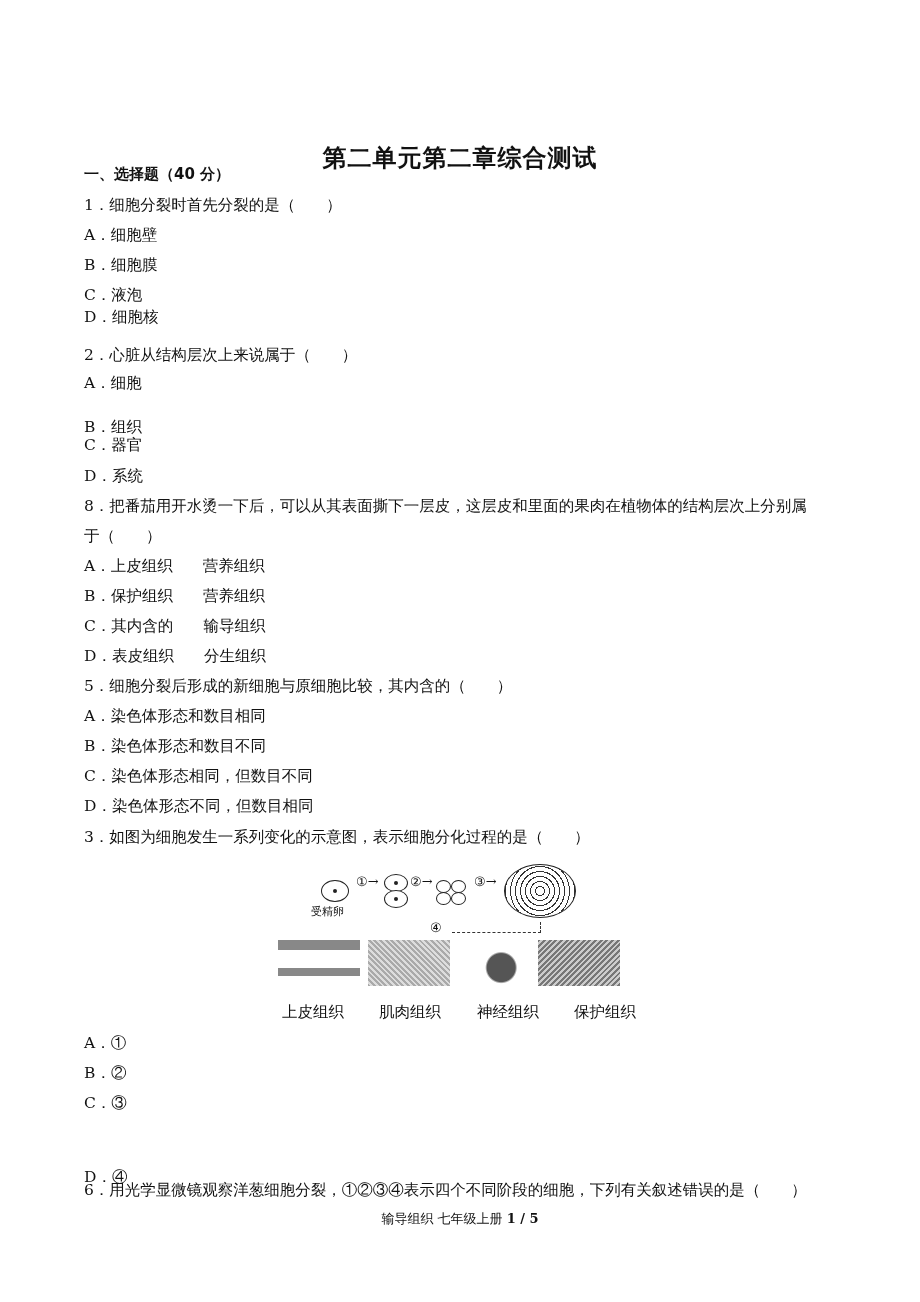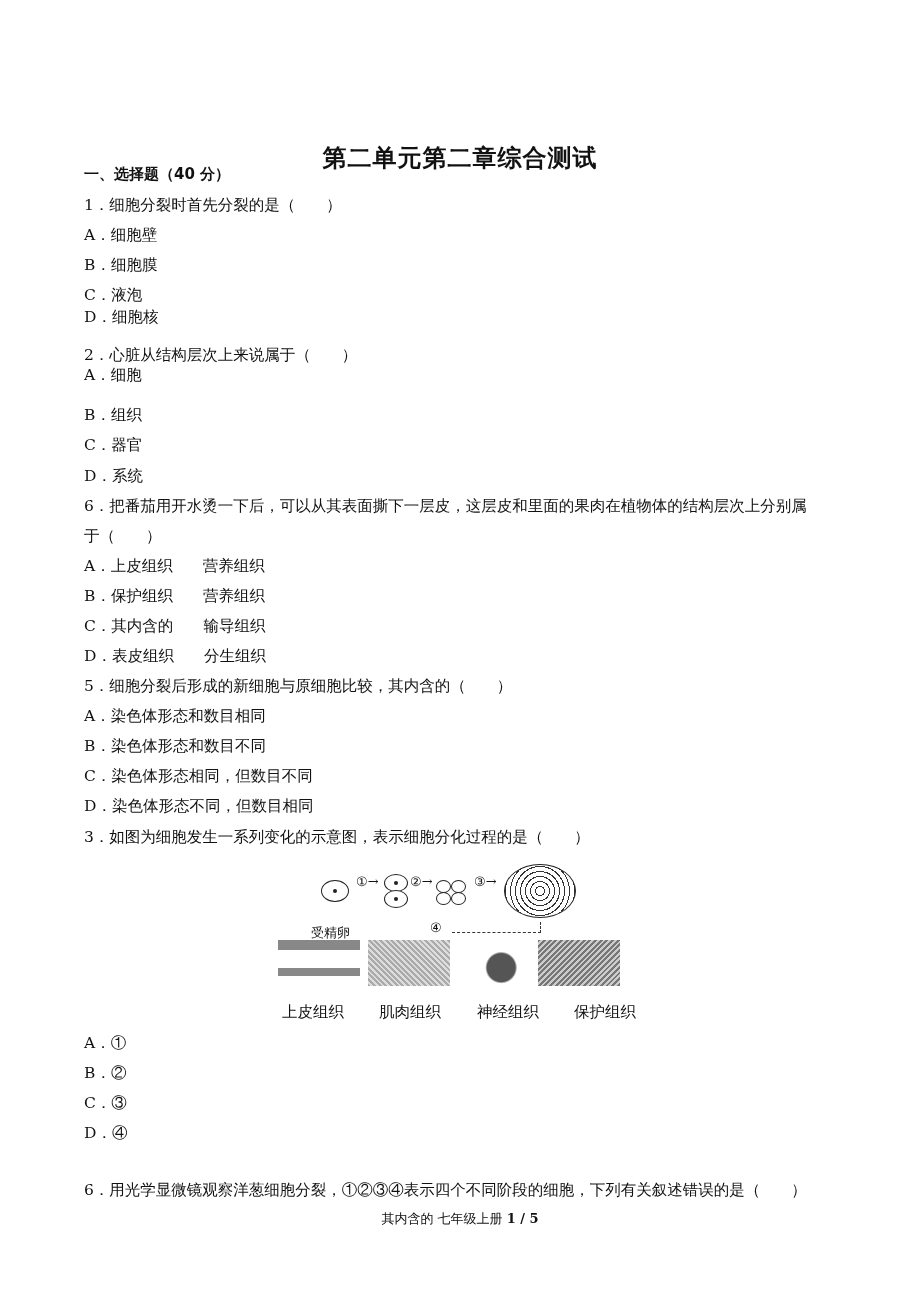--- a/index.html
+++ b/index.html
@@ -33,46 +33,46 @@
 
 <div class="line section" style="top:164px">一、选择题（40 分）</div>
 
 <div class="line" style="top:195px">1．细胞分裂时首先分裂的是（　　）</div>
 <div class="line" style="top:225px">A．细胞壁</div>
 <div class="line" style="top:255px">B．细胞膜</div>
 <div class="line" style="top:285px">C．液泡</div>
 <div class="line" style="top:307px">D．细胞核</div>
 
 <div class="line" style="top:345px">2．心脏从结构层次上来说属于（　　）</div>
-<div class="line" style="top:365px">A．细胞</div>
-<div class="line" style="top:405px">B．组织</div>
+<div class="line" style="top:373px">A．细胞</div>
+<div class="line" style="top:417px">B．组织</div>
 <div class="line" style="top:435px">C．器官</div>
 <div class="line" style="top:466px">D．系统</div>
 
-<div class="line" style="top:496px">6．把番茄用开水烫一下后，可以从其表面撕下一层皮，这层皮和里面的果肉在植物体的结构层次上分别属</div>
+<div class="line" style="top:496px">8．把番茄用开水烫一下后，可以从其表面撕下一层皮，这层皮和里面的果肉在植物体的结构层次上分别属</div>
 <div class="line" style="top:526px">于（　　）</div>
 <div class="line" style="top:556px"><span>A．上皮组织</span><span class="gap"></span><span>营养组织</span></div>
 <div class="line" style="top:586px"><span>B．保护组织</span><span class="gap"></span><span>营养组织</span></div>
 <div class="line" style="top:616px"><span>C．其内含的</span><span class="gap"></span><span>输导组织</span></div>
 <div class="line" style="top:646px"><span>D．表皮组织</span><span class="gap"></span><span>分生组织</span></div>
 
 <div class="line" style="top:676px">5．细胞分裂后形成的新细胞与原细胞比较，其内含的（　　）</div>
 <div class="line" style="top:706px">A．染色体形态和数目相同</div>
 <div class="line" style="top:736px">B．染色体形态和数目不同</div>
 <div class="line" style="top:766px">C．染色体形态相同，但数目不同</div>
 <div class="line" style="top:796px">D．染色体形态不同，但数目相同</div>
 
 <div class="line" style="top:827px">3．如图为细胞发生一系列变化的示意图，表示细胞分化过程的是（　　）</div>
 
 <div class="fig">
 
   <div class="cell" style="left:45px;top:28px;width:26px;height:20px;">
       <div class="dot" style="left:11px;top:8px"></div>
     </div>
-  <div class="lbl" style="left:35px;top:72px;font-size:13px;">受精卵</div>
+  <div class="lbl" style="left:35px;top:52px;font-size:11px;">受精卵</div>
   <div class="arrow" style="left:80px;top:22px"><span>①</span>→</div>
 
   <div class="cell" style="left:108px;top:22px;width:22px;height:16px;">
       <div class="dot" style="left:9px;top:6px"></div>
     </div>
   <div class="cell" style="left:108px;top:38px;width:22px;height:16px;">
       <div class="dot" style="left:9px;top:6px"></div>
     </div>
   <div class="arrow" style="left:134px;top:22px"><span>②</span>→</div>
 
@@ -96,20 +96,20 @@
 <div class="captions">
   <span style="left:0">上皮组织</span>
   <span style="left:97px">肌肉组织</span>
   <span style="left:195px">神经组织</span>
   <span style="left:292px">保护组织</span>
 </div>
 
 <div class="line" style="top:1033px">A．①</div>
 <div class="line" style="top:1063px">B．②</div>
 <div class="line" style="top:1093px">C．③</div>
-<div class="line" style="top:1123px">D．④</div>
+<div class="line" style="top:1167px">D．④</div>
 
 <div class="line" style="top:1180px">6．用光学显微镜观察洋葱细胞分裂，①②③④表示四个不同阶段的细胞，下列有关叙述错误的是（　　）</div>
 
 <div class="footer">
-  <span>其内含的  七年级上册</span>
+  <span>输导组织  七年级上册</span>
   <b>1 / 5</b>
 </div>
 
 </body></html>

